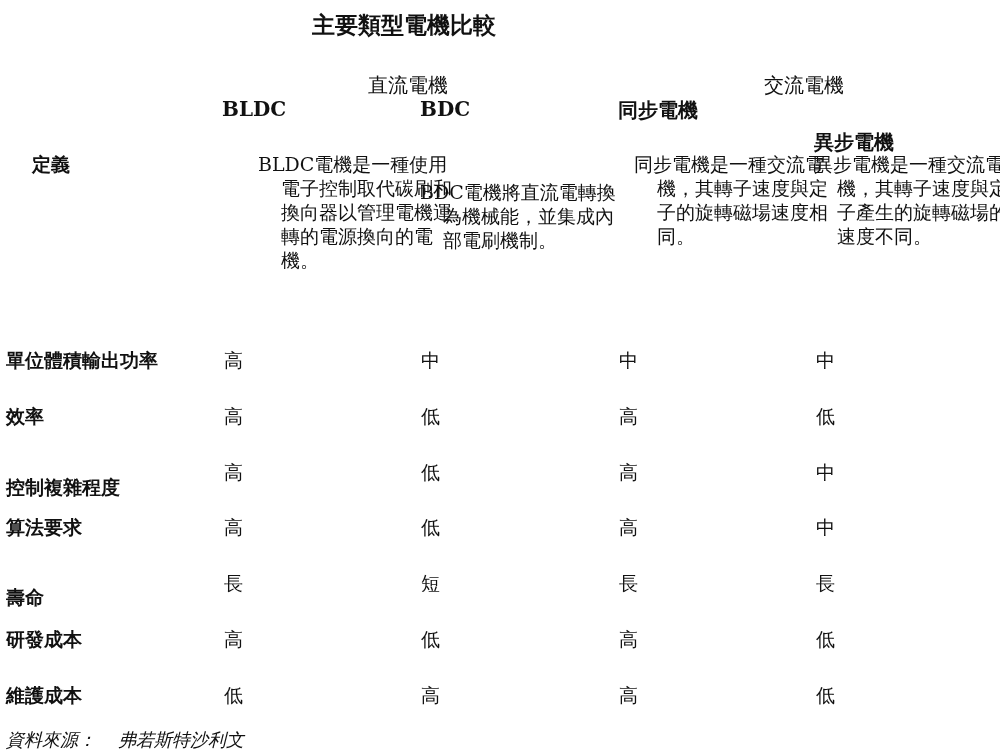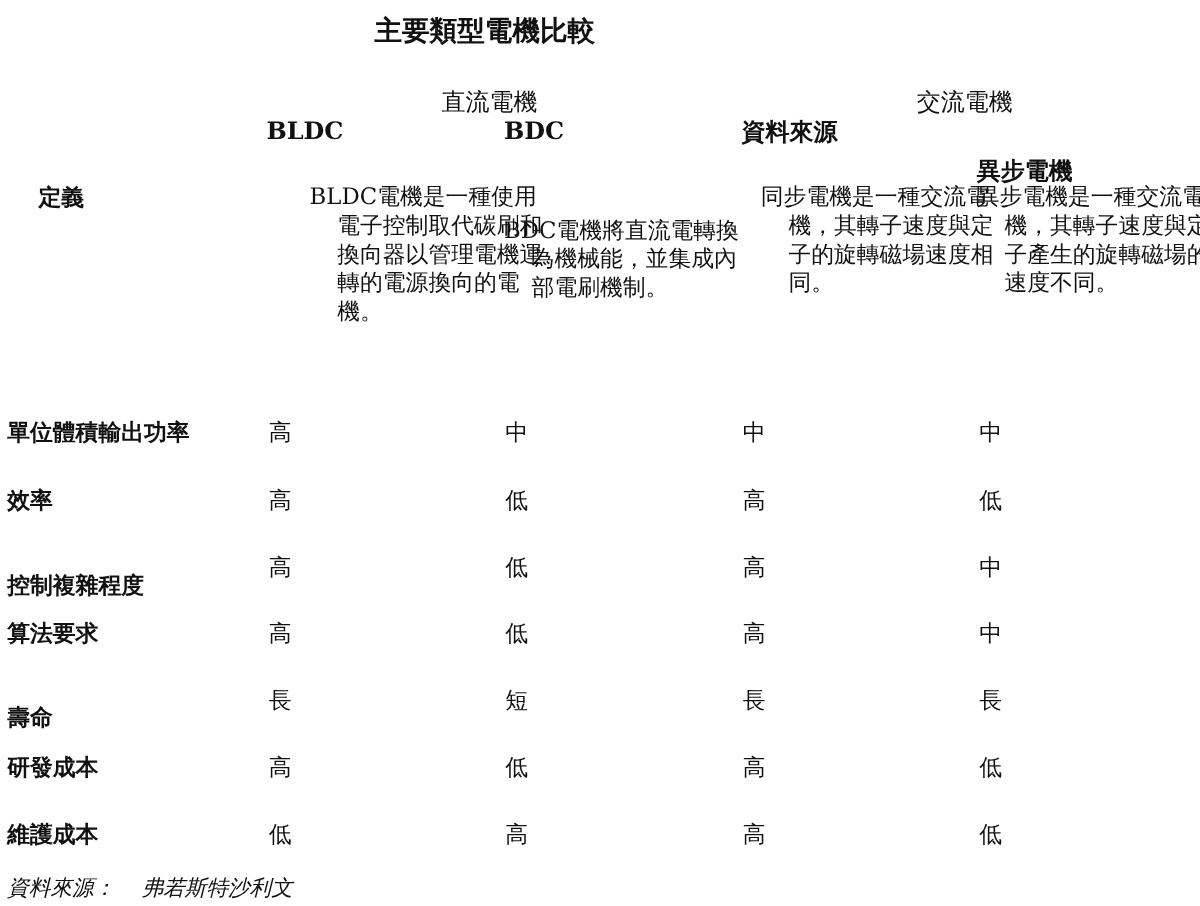--- a/index.html
+++ b/index.html
@@ -24,21 +24,21 @@
 </head>
 <body>
 
 <div class="abs title">主要類型電機比較</div>
 
 <div class="abs group" style="left:368px;">直流電機</div>
 <div class="abs group" style="left:764px;">交流電機</div>
 
 <div class="abs colhead" style="left:222px;">BLDC</div>
 <div class="abs colhead" style="left:420px;">BDC</div>
-<div class="abs colhead" style="left:618px;">資料來源</div>
+<div class="abs colhead" style="left:618px;">同步電機</div>
 <div class="abs colhead" style="left:814px;margin-top:32px;">異步電機</div>
 
 <div class="abs rowlabel" style="top:152px;margin-left:26px;">定義</div>
 <div class="abs def" style="left:222px; top:152px;margin-left:36px;">BLDC電機是一種使用電子控制取代碳刷和換向器以管理電機運轉的電源換向的電機。</div>
 <div class="abs def" style="left:420px; top:148px;margin-top:32px;">BDC電機將直流電轉換為機械能，並集成內部電刷機制。</div>
 <div class="abs def" style="left:634px; top:152px;">同步電機是一種交流電機，其轉子速度與定子的旋轉磁場速度相同。</div>
 <div class="abs def" style="left:814px; top:152px;">異步電機是一種交流電機，其轉子速度與定子產生的旋轉磁場的速度不同。</div>
 
 <div class="abs rowlabel" style="top:348px;">單位體積輸出功率</div>
 <div class="abs cell" style="left:224px; top:348px;">高</div>

